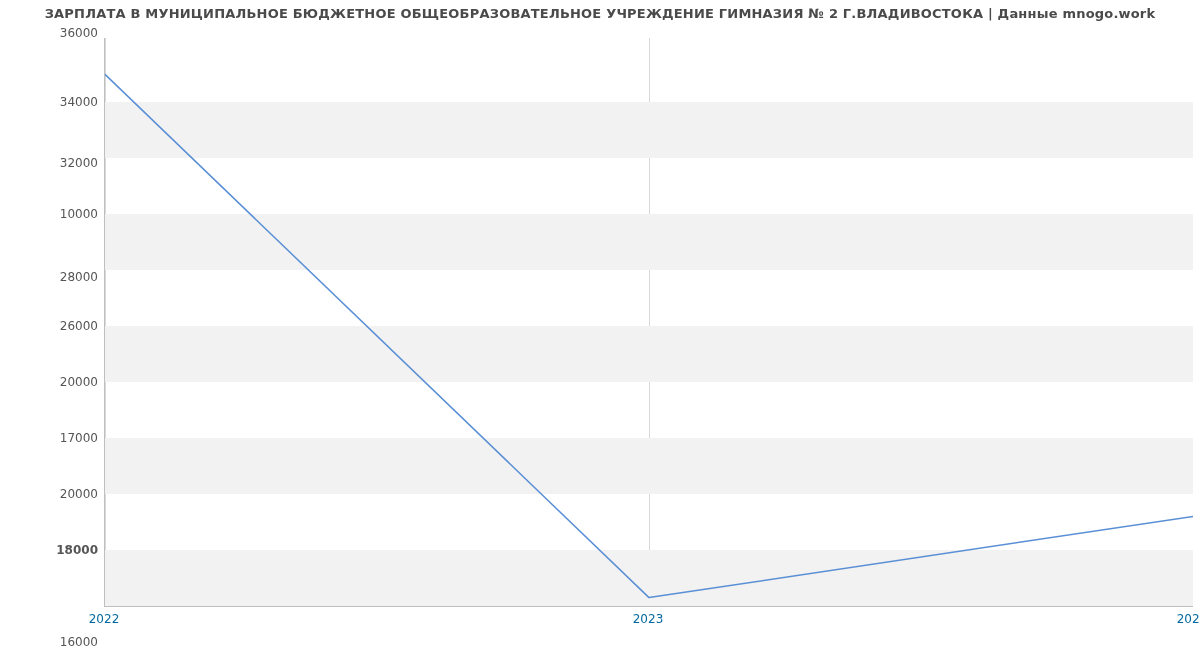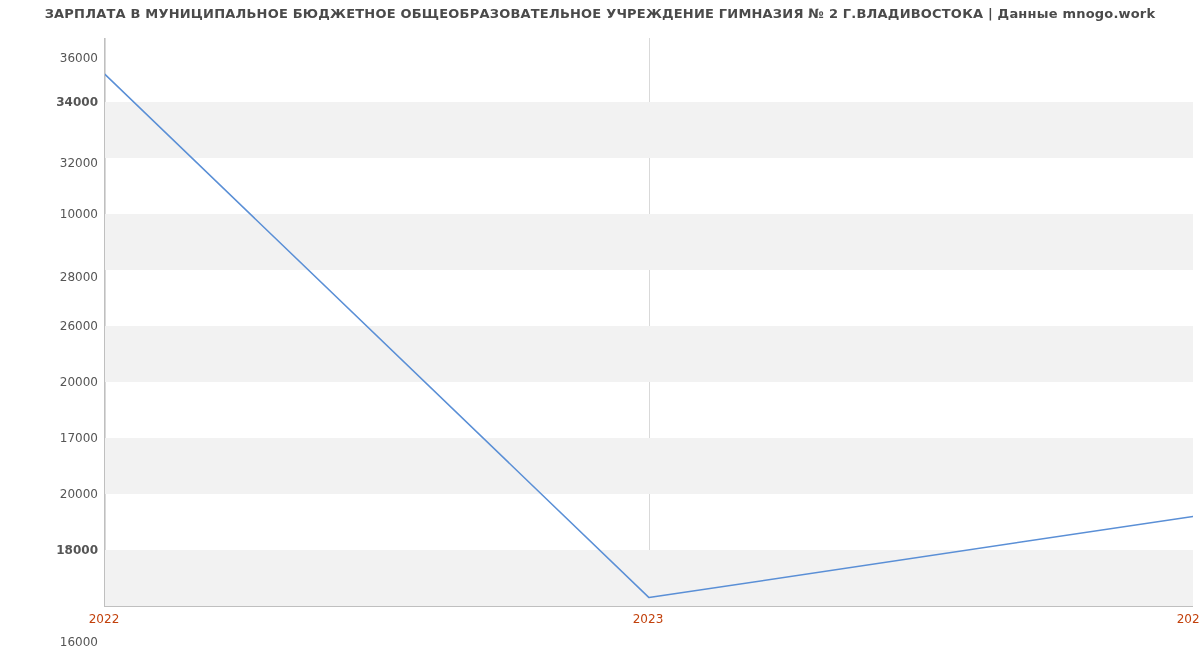--- a/index.html
+++ b/index.html
@@ -52,21 +52,21 @@
     font-size: 12px;
     color: #555;
     text-align: right;
     width: 80px;
   }
   .x-tick {
     position: absolute;
     top: 612px;
     transform: translateX(-50%);
     font-size: 12px;
-    color: #c2410c;
+    color: #0369a1;
     text-align: center;
   }
   .x-major {
     position: absolute;
     top: 0;
     bottom: 0;
     width: 1px;
     background: #d9d9d9;
   }
   svg.line-svg {
@@ -104,18 +104,18 @@
   </div>
 <div class="y-tick" style="top: 606px; margin-top: 36px;">16000</div>
     <div class="y-tick" style="top: 550.039px; font-weight: bold;">18000</div>
     <div class="y-tick" style="top: 494.079px;">20000</div>
     <div class="y-tick" style="top: 438.118px;">17000</div>
     <div class="y-tick" style="top: 382.158px;">20000</div>
     <div class="y-tick" style="top: 326.197px;">26000</div>
     <div class="y-tick" style="top: 270.236px; margin-top: 7px;">28000</div>
     <div class="y-tick" style="top: 214.276px;">10000</div>
     <div class="y-tick" style="top: 163px;">32000</div>
-    <div class="y-tick" style="top: 102.355px; font-weight: bold;">34000</div>
-    <div class="y-tick" style="top: 58px; text-align: right;">36000</div>
+    <div class="y-tick" style="top: 102.355px;">34000</div>
+    <div class="y-tick" style="top: 33px; text-align: right;">36000</div>
     <div class="x-tick" style="left: 104px;">2022</div>
     <div class="x-tick" style="left: 648px;">2023</div>
     <div class="x-tick" style="left: 1192px;">2024</div>
   </div>
 
 </body></html>

